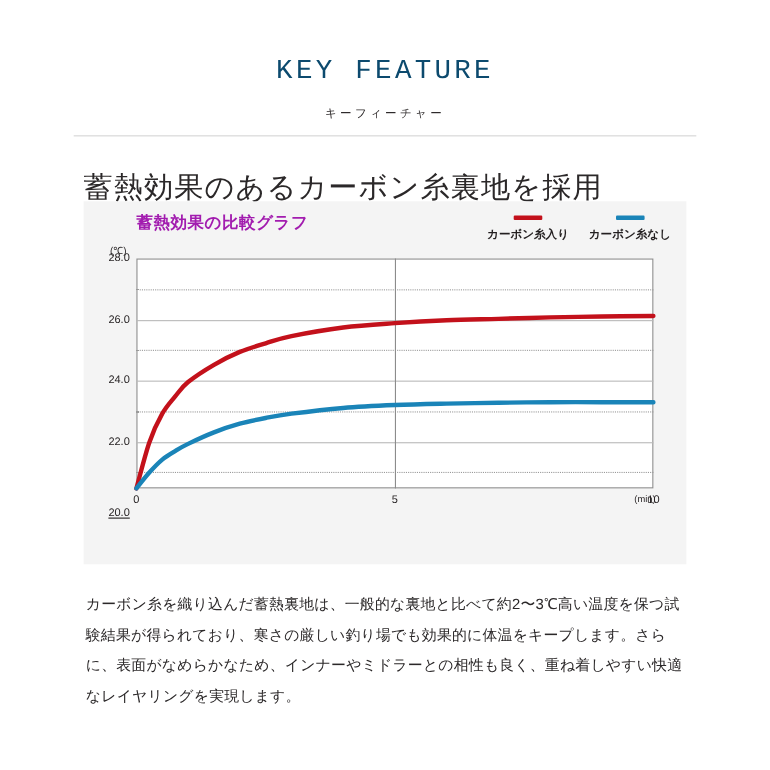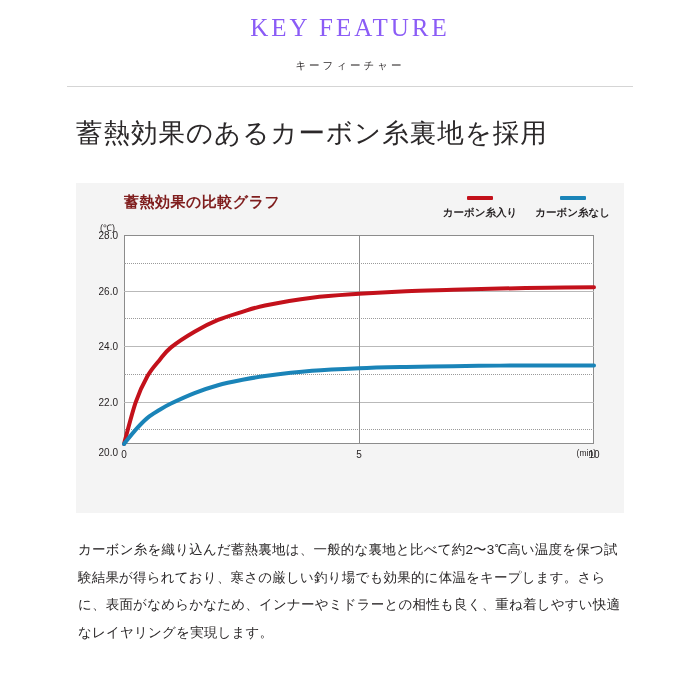--- a/index.html
+++ b/index.html
@@ -20,25 +20,26 @@
     height: 700px;
     box-sizing: border-box;
   }
 
   
   .header {
     text-align: center;
     padding-top: 14px;
   }
   .header-title {
-    font-family: Liberation Serif, serif;
+    font-family: Liberation Mono, monospace;
     font-size: 25px;
     letter-spacing: 3px;
-    color: #8b5cf6;
+    color: #0c4a6e;
     font-weight: 400;
+    margin-top: 36px;
   }
   .header-sub {
     font-size: 10.5px;
     letter-spacing: 3px;
     color: #2e2a2b;
     margin-top: 17px;
   }
   .header-rule {
     width: 566px;
     height: 1px;
@@ -68,21 +69,21 @@
   .chart-head {
     position: relative;
     height: 36px;
   }
   .chart-title {
     position: absolute;
     left: 48px;
     top: 10px;
     font-size: 15px;
     font-weight: bold;
-    color: #7f1d1d;
+    color: #a21caf;
     letter-spacing: 0.5px;
   }
   .legend {
     position: absolute;
     right: 14px;
     top: 13px;
     display: flex;
     align-items: center;
     gap: 18px;
   }
@@ -217,21 +218,21 @@
     <div class="plot-wrap">
       <div class="plot-box"></div>
       <div id="grid-layer">
           <div class="ylabel" style="top: 0px;">28.0</div>
           <div class="ytick" style="top: 55.5px;"></div>
           <div class="ylabel" style="top: 55.5px;">26.0</div>
           <div class="ytick" style="top: 111px;"></div>
           <div class="ylabel" style="top: 111px; text-align: right;">24.0</div>
           <div class="ytick" style="top: 166.5px;"></div>
           <div class="ylabel" style="top: 166.5px;">22.0</div>
-          <div class="ylabel" style="top: 217px;">20.0</div>
+          <div class="ylabel" style="top: 232px; text-decoration: underline;">20.0</div>
           <div class="ytick dotted" style="top: 27.75px;"></div>
           <div class="ytick dotted" style="top: 83.25px;"></div>
           <div class="ytick dotted" style="top: 138.75px;"></div>
           <div class="ytick dotted" style="top: 194.25px;"></div>
           <div class="xlabel" style="left: 0px;">0</div>
           <div class="xgrid" style="left: 235px;"></div>
           <div class="xlabel" style="left: 235px;">5</div>
           <div class="xlabel" style="left: 470px;">10</div>
         </div>
       <svg class="curve-svg" id="curves" viewBox="0 0 470 222" preserveAspectRatio="none">

